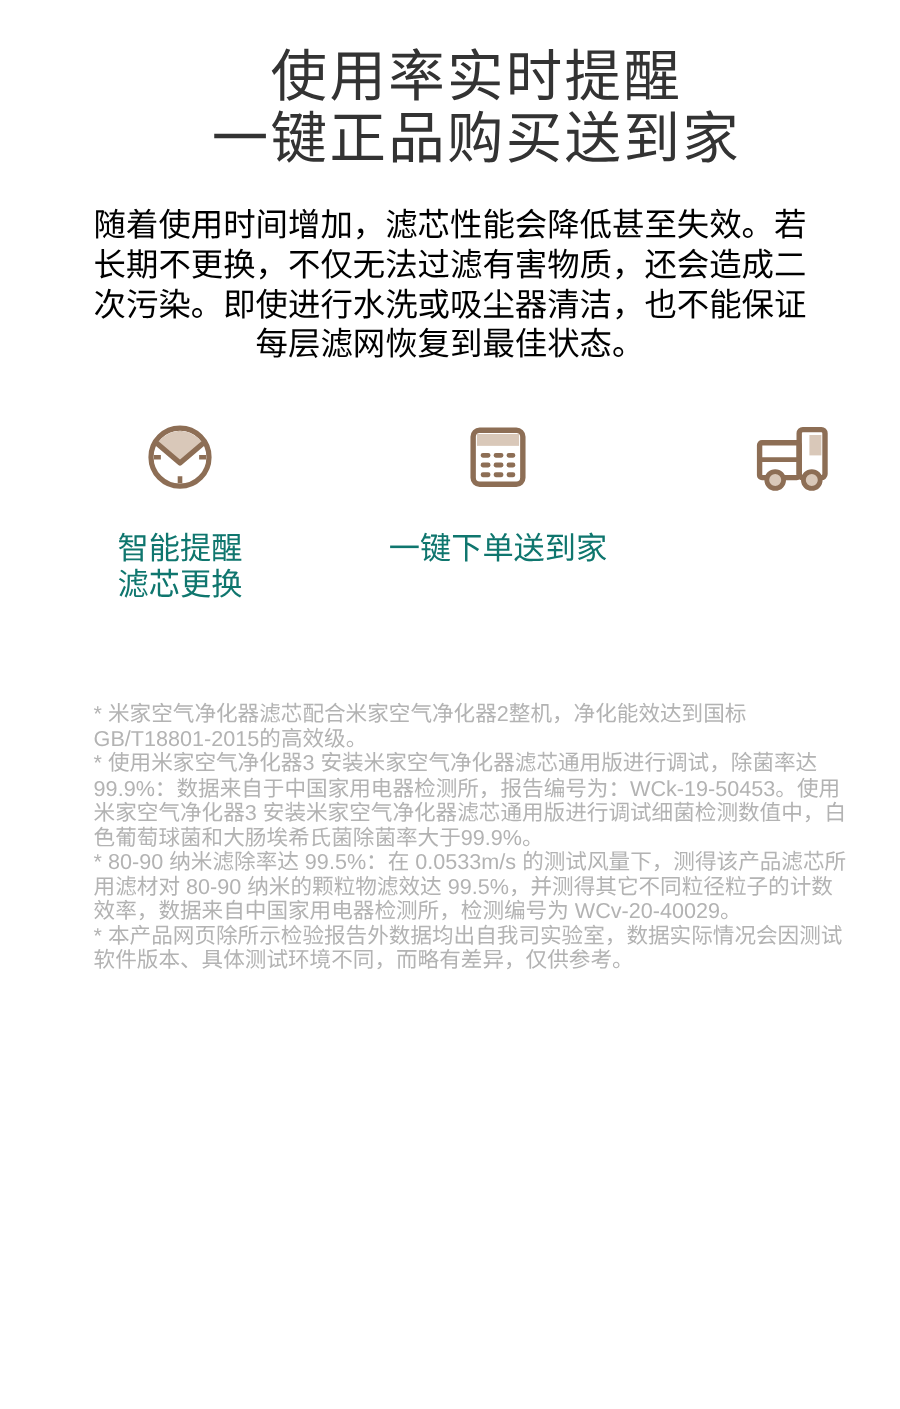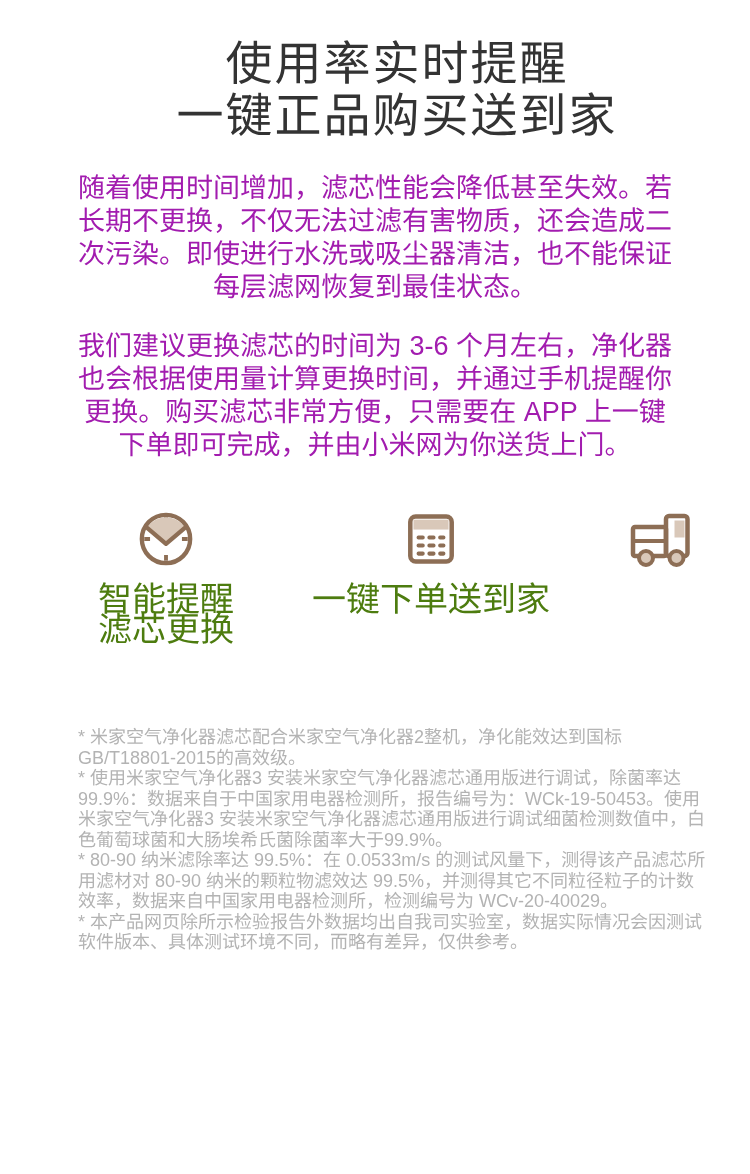--- a/index.html
+++ b/index.html
@@ -26,21 +26,21 @@
     letter-spacing: 2px;
     color: #333333;
   }
   .title span { display: block; padding-left: 44px; }
   
   .body-para {
     width: 608px;
     margin: 30px auto 0 auto;
     font-size: 27px;
     line-height: 33px;
-    color: #a21caf;
+    color: #000000;
     text-align: center;
   }
   .body-para.second { margin-top: 26px; }
   
   .features {
     display: flex;
     justify-content: space-between;
     align-items: flex-start;
     margin: 48px 58px 0 98px;
   }
@@ -49,24 +49,24 @@
     flex-direction: column;
     align-items: center;
   }
   .icon-box {
     height: 58px;
     display: flex;
     align-items: center;
     justify-content: center;
   }
   .feature-label {
-    margin-top: 16px;
-    font-size: 34px;
+    margin-top: 32px;
+    font-size: 26px;
     line-height: 30px;
-    color: #4d7c0f;
+    color: #0f766e;
     text-align: center;
     white-space: pre-line;
   }
   .icon-stroke { stroke: #8d6e55; fill: none; }
   .icon-fill-tan { fill: #d9c8b9; }
   .icon-fill-brown { fill: #8d6e55; }
   
   .footnotes {
     margin: 83px 0 0 78px;
     width: 628px;
@@ -84,21 +84,20 @@
 
 <div class="page">
 
   <h1 class="title">
     <span>使用率实时提醒</span>
     <span>一键正品购买送到家</span>
   </h1>
 
   <p class="body-para">随着使用时间增加，滤芯性能会降低甚至失效。若长期不更换，不仅无法过滤有害物质，还会造成二次污染。即使进行水洗或吸尘器清洁，也不能保证每层滤网恢复到最佳状态。</p>
 
-  <p class="body-para second">我们建议更换滤芯的时间为 3-6 个月左右，净化器也会根据使用量计算更换时间，并通过手机提醒你更换。购买滤芯非常方便，只需要在 APP 上一键下单即可完成，并由小米网为你送货上门。</p>
 
   <div class="features">
 
     <div class="feature">
       <div class="icon-box">
         <svg width="58" height="58" viewBox="0 0 60 60">
           <circle class="icon-stroke" cx="30" cy="30" r="25" stroke-width="4.5"></circle>
           <path class="icon-stroke" d="M30 7.5 L30 13.5 M30 46.5 L30 52.5 M7.5 30 L13.5 30 M46.5 30 L52.5 30" stroke-width="4"></path>
           <path class="icon-fill-tan" d="M30 34 L11 17.5 A23 23 0 0 1 49 17.5 Z"></path>
           <path class="icon-stroke" d="M10.5 18.5 L30 35 L49.5 18.5" stroke-width="4.5" stroke-linecap="round" stroke-linejoin="round"></path>

